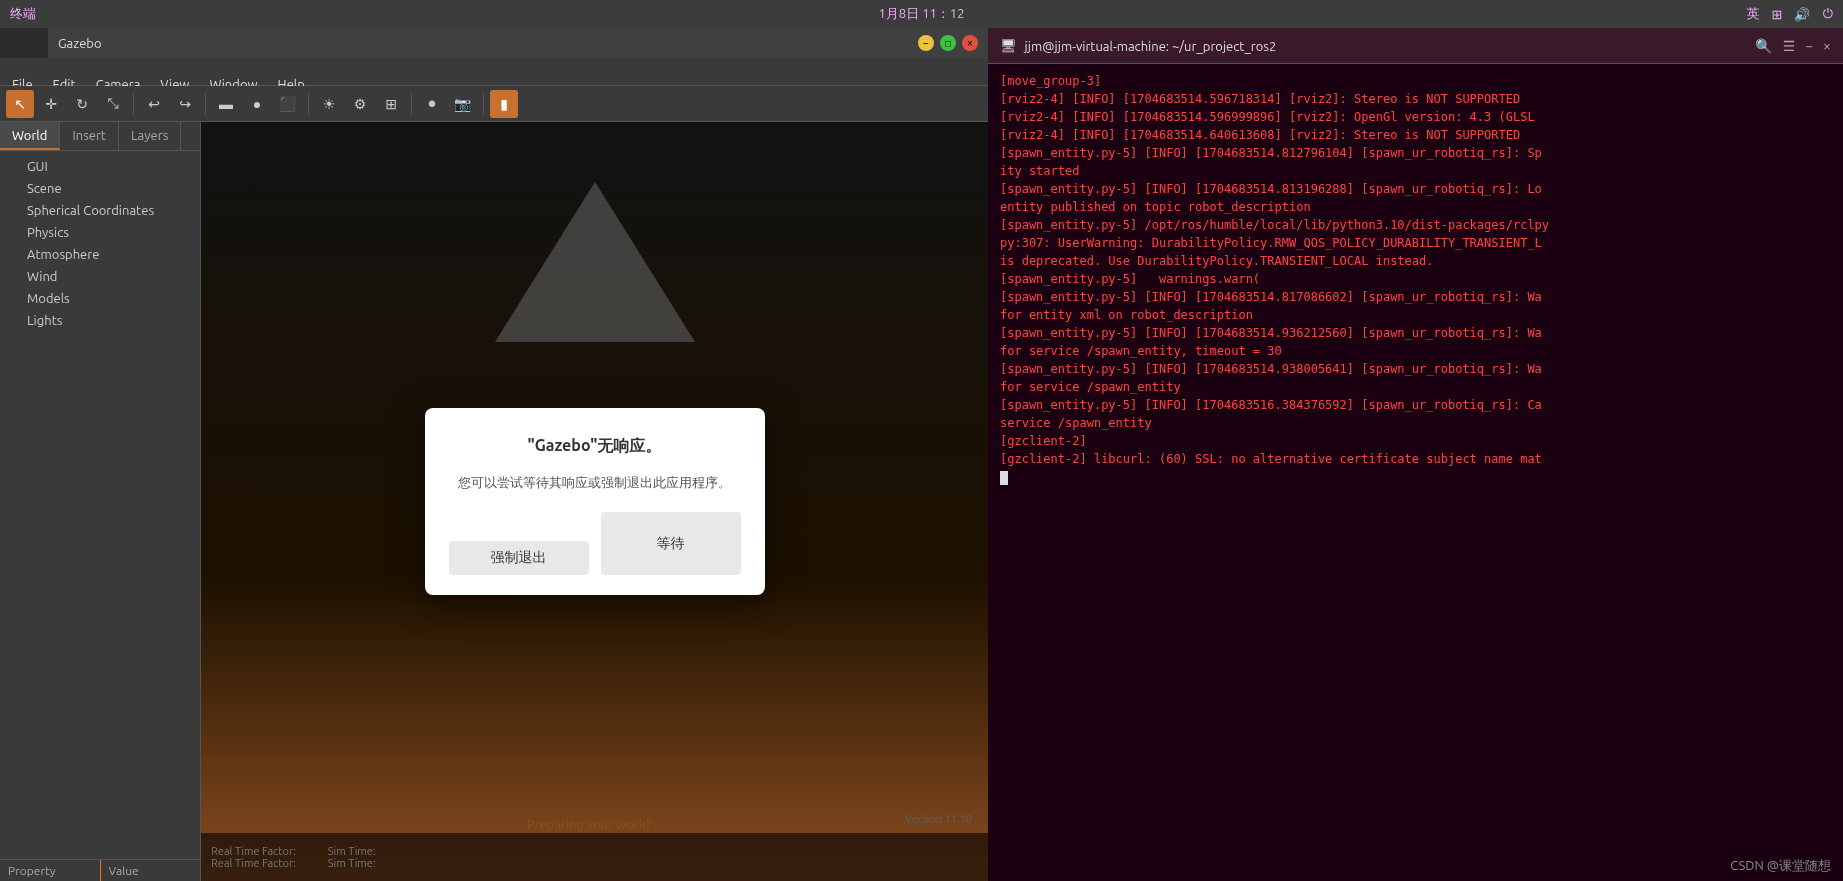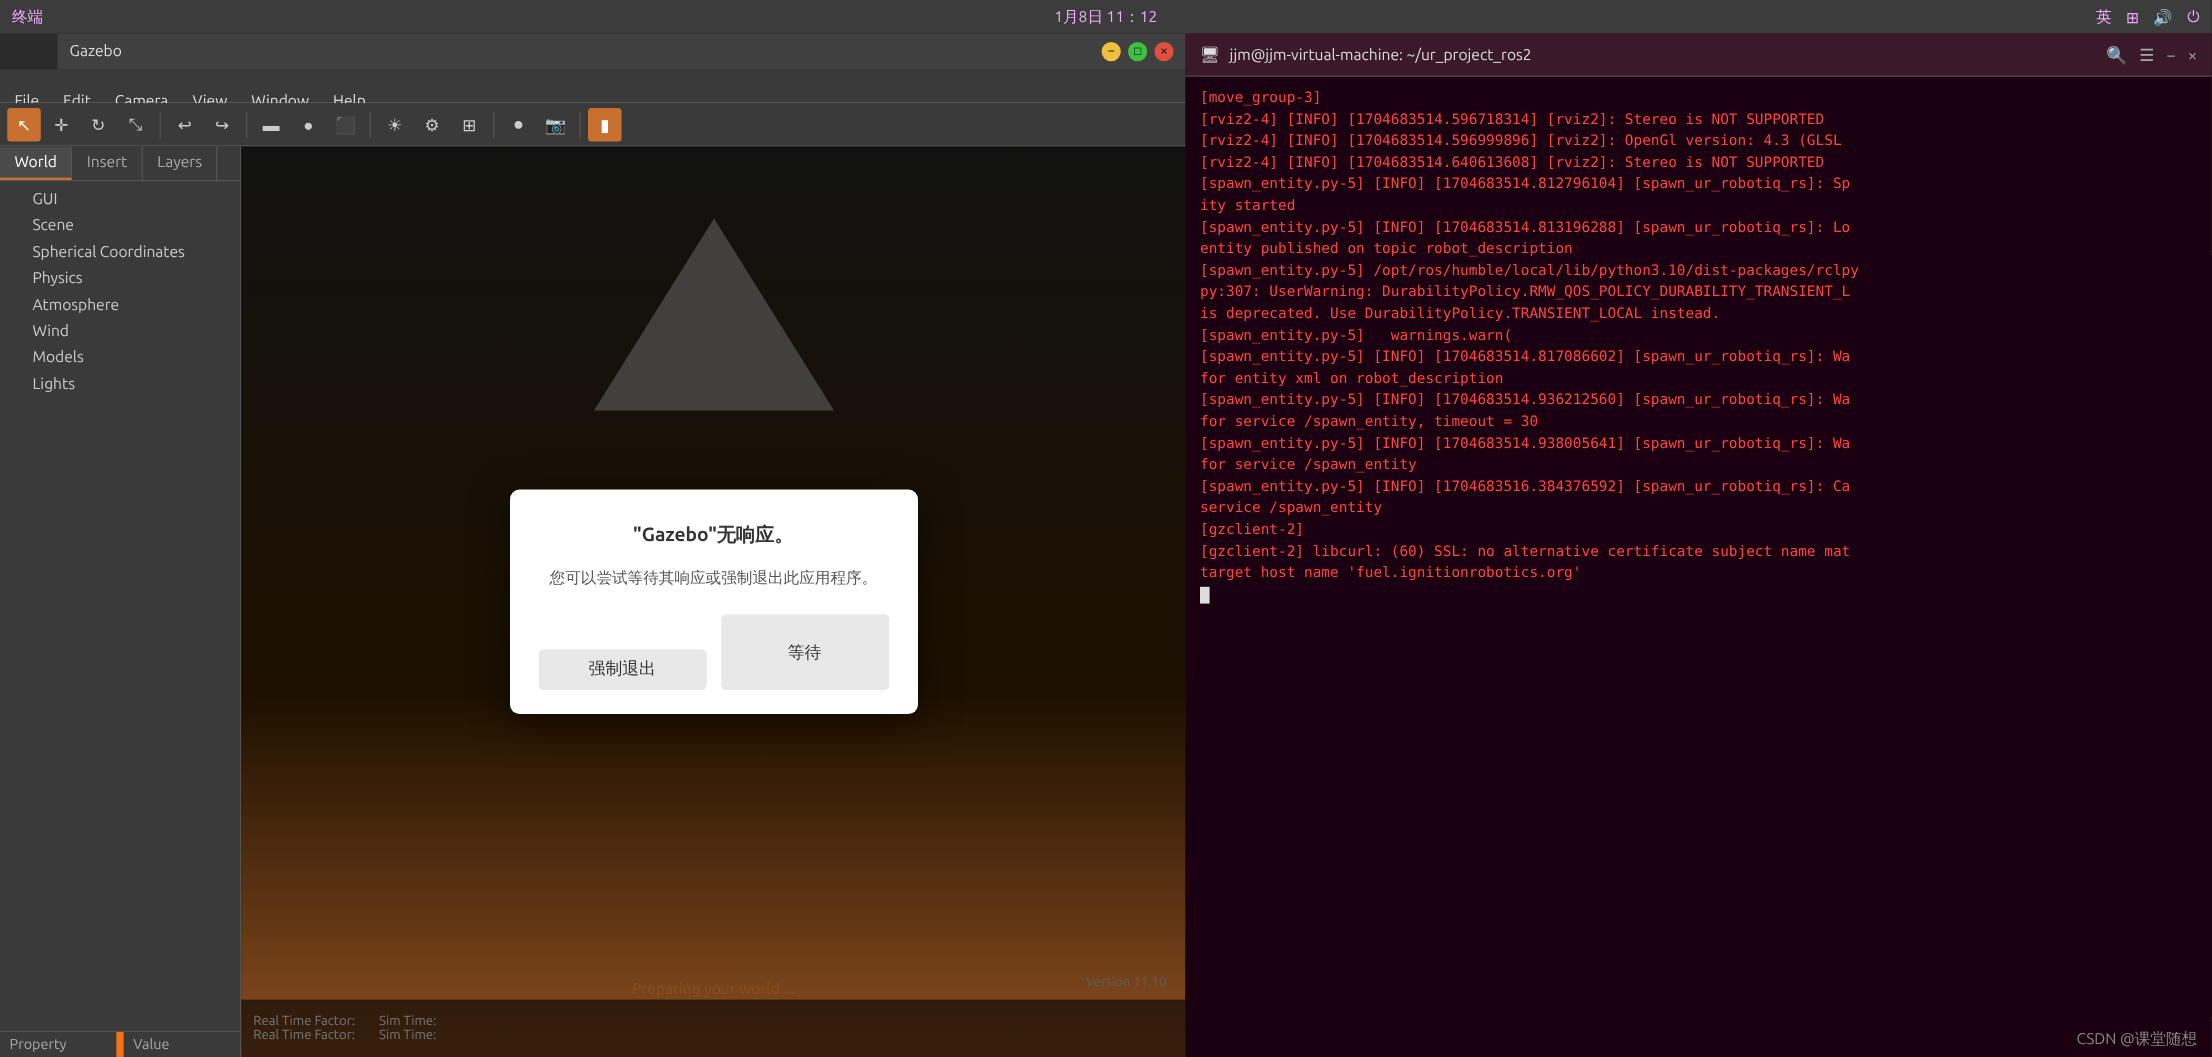--- a/index.html
+++ b/index.html
@@ -165,21 +165,21 @@
     .panel-footer {
       border-top: 1px solid #555;
       display: flex;
       background: #3a3a3a;
     }
     .panel-footer-col {
       flex: 1;
       padding: 4px 8px;
       font-size: 12px;
       color: #aaa;
-      border-right: 6px solid #f97316;
+      border-right: 1px solid #f97316;
     }
     .panel-footer-col:last-child { border-right: none; }
 
     
     .viewport {
       flex: 1;
       background: #1a1a1a;
       position: relative;
       overflow: hidden;
     }
@@ -212,21 +212,21 @@
       right: 0;
       height: 48px;
       background: rgba(0,0,0,0.6);
       display: flex;
       flex-direction: column;
       justify-content: center;
       padding: 0 10px;
       font-size: 11px;
       color: #aaa;
     }
-    .status-row { display: flex; gap: 20px; align-items: center; }
+    .status-row { display: flex; gap: 32px; align-items: center; }
 
     
     .loading-area {
       position: absolute;
       bottom: 50px;
       left: 0;
       right: 0;
       display: flex;
       flex-direction: column;
       align-items: center;
@@ -506,18 +506,17 @@
       <div class="terminal-line">[spawn_entity.py-5] [INFO] [1704683514.817086602] [spawn_ur_robotiq_rs]: Wa</div>
       <div class="terminal-line">for entity xml on robot_description</div>
       <div class="terminal-line">[spawn_entity.py-5] [INFO] [1704683514.936212560] [spawn_ur_robotiq_rs]: Wa</div>
       <div class="terminal-line">for service /spawn_entity, timeout = 30</div>
       <div class="terminal-line">[spawn_entity.py-5] [INFO] [1704683514.938005641] [spawn_ur_robotiq_rs]: Wa</div>
       <div class="terminal-line">for service /spawn_entity</div>
       <div class="terminal-line">[spawn_entity.py-5] [INFO] [1704683516.384376592] [spawn_ur_robotiq_rs]: Ca</div>
       <div class="terminal-line">service /spawn_entity</div>
       <div class="terminal-line">[gzclient-2]</div>
       <div class="terminal-line">[gzclient-2] libcurl: (60) SSL: no alternative certificate subject name mat</div>
-      <div class="terminal-line">target host name 'fuel.ignitionrobotics.org'</div>
       <div class="terminal-line"><span class="terminal-cursor"></span></div>
     </div>
 </div>
 
 <div class="csdn-watermark">CSDN @课堂随想</div>
 
 </body></html>

